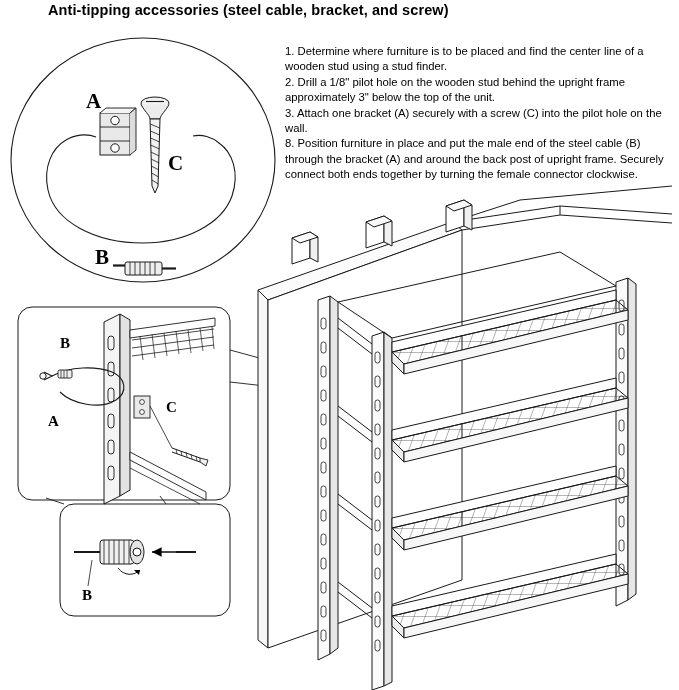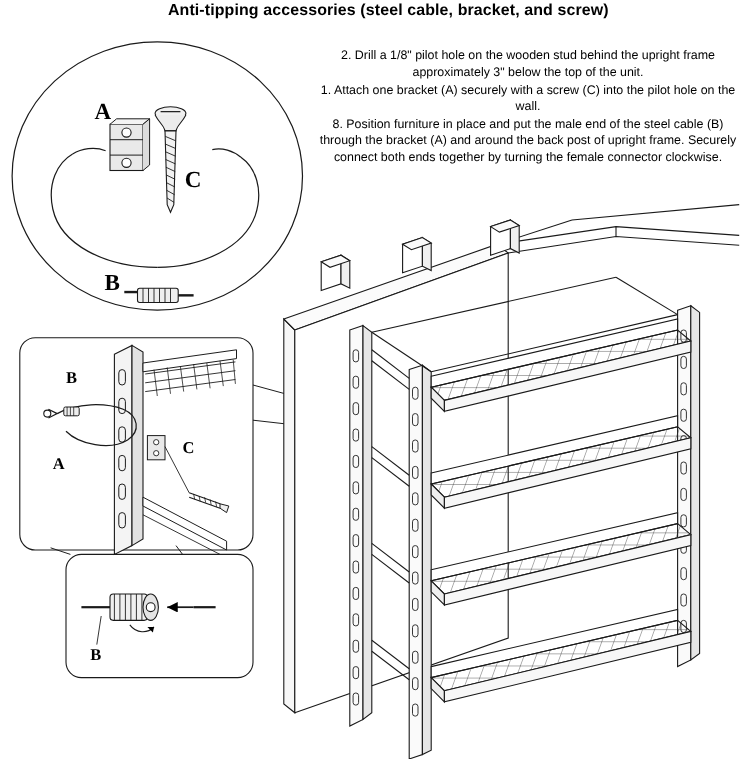--- a/index.html
+++ b/index.html
@@ -12,21 +12,20 @@
     height: 690px;
     font-family: "Liberation Sans", sans-serif;
     color: #000000;
     position: relative;
     overflow: hidden;
   }
   #page {
     position: relative;
     width: 666px;
     height: 690px;
-    text-align: center;
   }
   .title {
     position: absolute;
     left: 48px;
     top: 2px;
     width: 610px;
     font-size: 14.5px;
     font-weight: bold;
     letter-spacing: 0.1px;
     color: #000;
@@ -57,22 +56,23 @@
   }
 </style>
 </head>
 <body>
 
 <div id="page">
 
   <div class="title">Anti-tipping accessories (steel cable, bracket, and screw)</div>
 
   <div class="instructions">
+    <p>1. Determine where furniture is to be placed and find the center line of a wooden stud using a stud finder.</p>
     <p>2. Drill a 1/8" pilot hole on the wooden stud behind the upright frame approximately 3" below the top of the unit.</p>
-    <p>1. Attach one bracket (A) securely with a screw (C) into the pilot hole on the wall.</p>
+    <p>3. Attach one bracket (A) securely with a screw (C) into the pilot hole on the wall.</p>
     <p>8. Position furniture in place and put the male end of the steel cable (B) through the bracket (A) and around the back post of upright frame. Securely connect both ends together by turning the female connector clockwise.</p>
   </div>
 
   <svg class="art" viewBox="0 0 679 690">
     <defs>
       <pattern id="mesh" width="11" height="11" patternUnits="userSpaceOnUse" patternTransform="skewX(-20)">
         <path d="M0 0 H11 M0 0 V11" stroke="#2b2b2b" stroke-width="0.7" fill="none"></path>
       </pattern>
       <pattern id="meshsmall" width="8" height="8" patternUnits="userSpaceOnUse">
         <path d="M0 0 H8 M0 0 V8" stroke="#2b2b2b" stroke-width="0.6" fill="none"></path>

